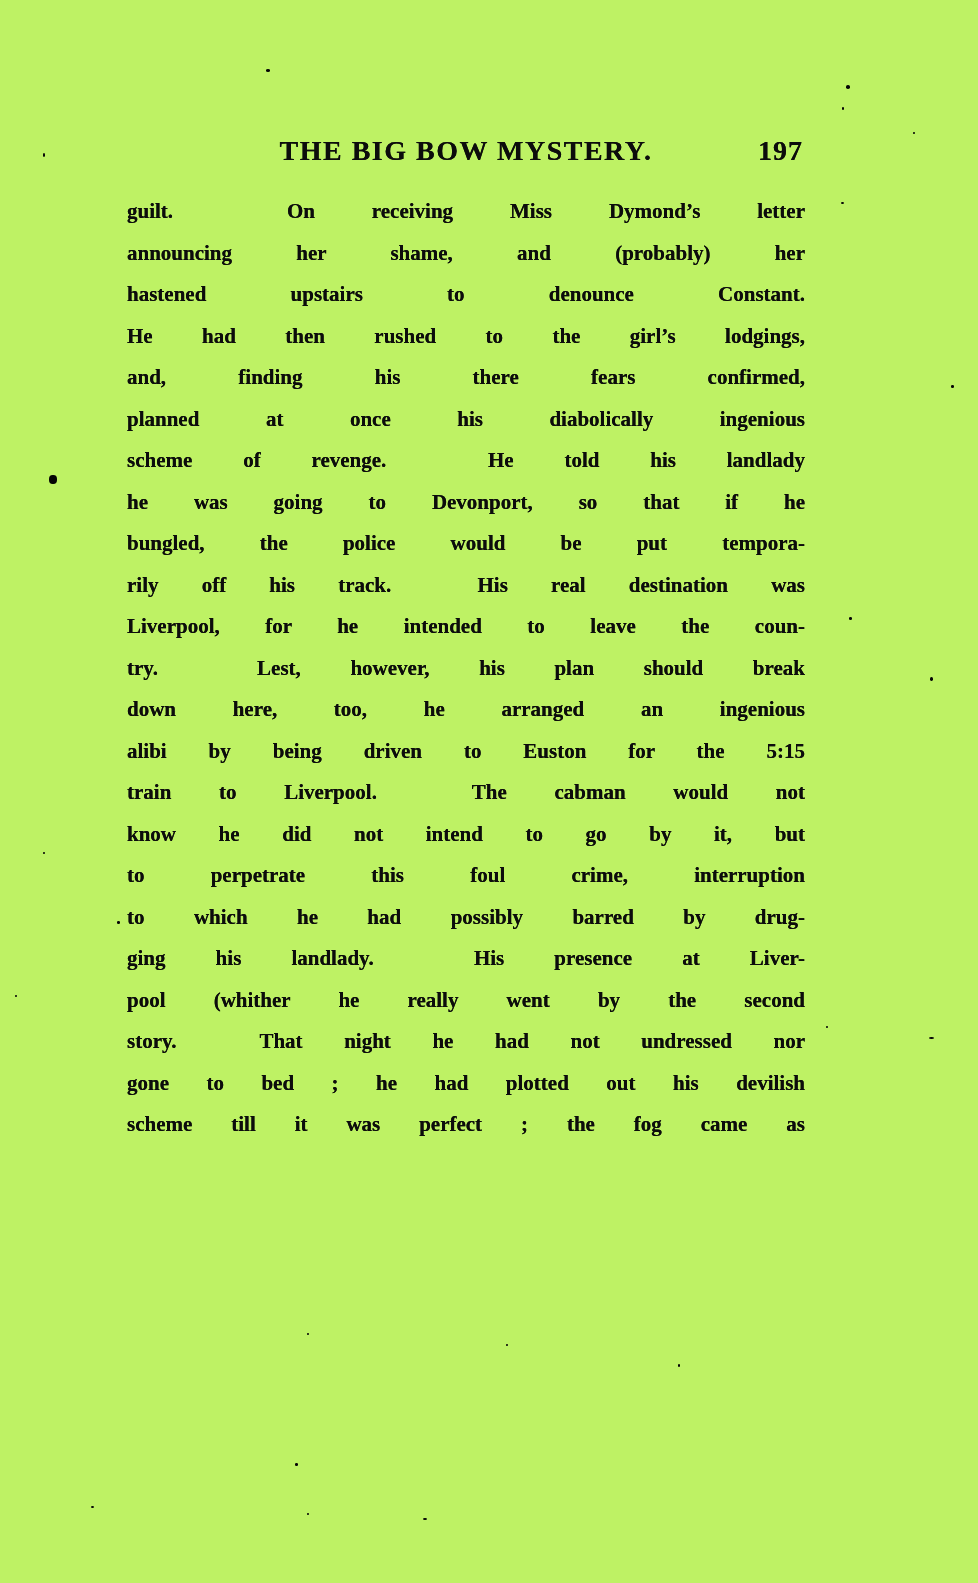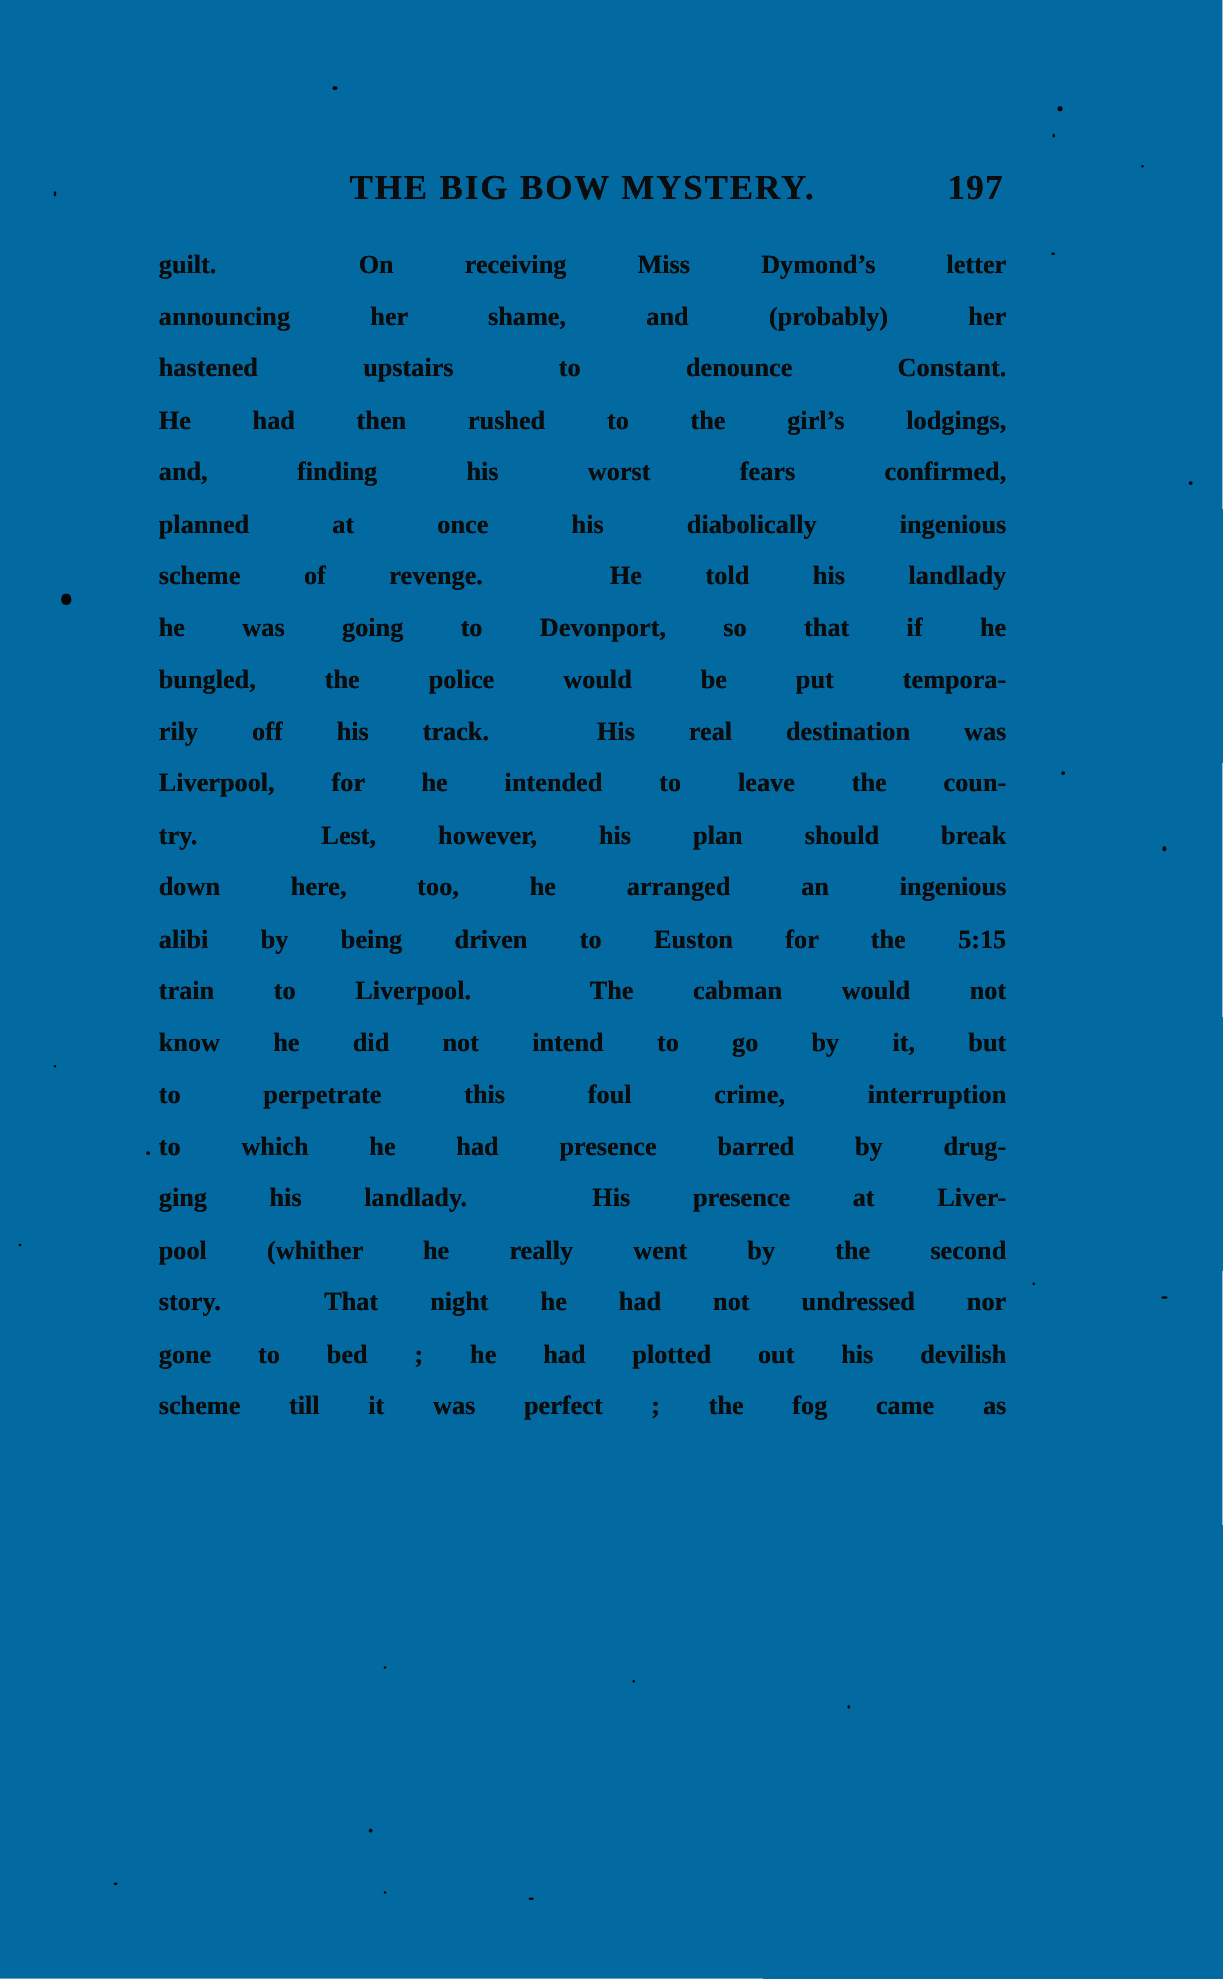--- a/index.html
+++ b/index.html
@@ -60,44 +60,44 @@
   }
   .speck {
     position: absolute;
     background: #050505;
     border-radius: 45%;
   }
 </style>
 </head>
 <body>
 
-<div class="page" style="background: #0369a1; color: rgb(12, 12, 12);">
+<div class="page" style="background: #bef264; color: rgb(12, 12, 12);">
   <div class="header-row">
     <span class="header-title">THE BIG BOW MYSTERY.</span>
     <span class="page-number">197</span>
   </div>
   <div class="body-text">
       <div class="text-line">guilt.&nbsp; On receiving Miss Dymond’s letter</div>
       <div class="text-line">announcing her shame, and (probably) her</div>
       <div class="text-line">hastened upstairs to denounce Constant.</div>
       <div class="text-line">He had then rushed to the girl’s lodgings,</div>
-      <div class="text-line">and, finding his worst fears confirmed,</div>
+      <div class="text-line">and, finding his there fears confirmed,</div>
       <div class="text-line">planned at once his diabolically ingenious</div>
       <div class="text-line">scheme of revenge.&nbsp; He told his landlady</div>
       <div class="text-line">he was going to Devonport, so that if he</div>
       <div class="text-line">bungled, the police would be put tempora-</div>
       <div class="text-line">rily off his track.&nbsp; His real destination was</div>
       <div class="text-line">Liverpool, for he intended to leave the coun-</div>
       <div class="text-line">try.&nbsp; Lest, however, his plan should break</div>
       <div class="text-line">down here, too, he arranged an ingenious</div>
       <div class="text-line">alibi by being driven to Euston for the 5:15</div>
       <div class="text-line">train to Liverpool.&nbsp; The cabman would not</div>
       <div class="text-line">know he did not intend to go by it, but</div>
       <div class="text-line">to perpetrate this foul crime, interruption</div>
-      <div class="text-line">to which he had presence barred by drug-</div>
+      <div class="text-line">to which he had possibly barred by drug-</div>
       <div class="text-line">ging his landlady.&nbsp; His presence at Liver-</div>
       <div class="text-line">pool (whither he really went by the second</div>
       <div class="text-line">story.&nbsp; That night he had not undressed nor</div>
       <div class="text-line">gone to bed&nbsp;; he had plotted out his devilish</div>
       <div class="text-line">scheme till it was perfect&nbsp;; the fog came as</div>
     </div>
 <div class="speck" style="left: 266px; top: 69px; width: 4px; height: 3px;"></div>
     <div class="speck" style="left: 846px; top: 85px; width: 4px; height: 4px;"></div>
     <div class="speck" style="left: 842px; top: 107px; width: 2px; height: 3px;"></div>
     <div class="speck" style="left: 913px; top: 132px; width: 2px; height: 2px;"></div>

